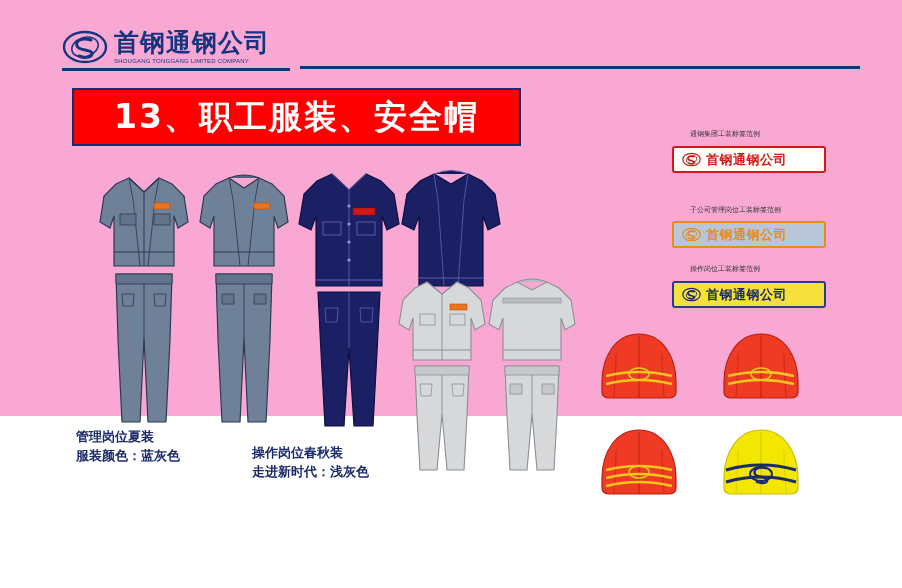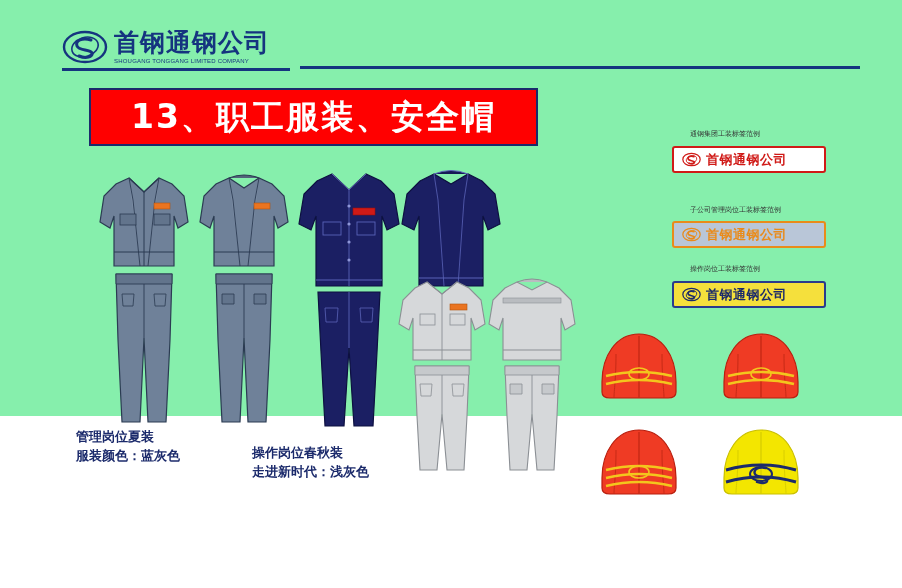--- a/index.html
+++ b/index.html
@@ -12,21 +12,21 @@
     background: #ffffff;
     font-family: "Liberation Sans", "DejaVu Sans", sans-serif;
     overflow: hidden;
     position: relative;
   }
   .slide {
     position: absolute;
     left: 0; top: 0;
     width: 902px;
     height: 416px;
-    background: #86efac;
+    background: #f9a8d4;
   }
 
   
   .logo-block {
     position: absolute;
     left: 62px;
     top: 24px;
     width: 230px;
     height: 46px;
     display: flex;
@@ -86,21 +86,21 @@
     font-weight: bold;
     color: #1b2a6b;
     letter-spacing: 1px;
     white-space: nowrap;
   }
   .header-slogan .gap { display: inline-block; width: 18px; }
 
   
   .title-box {
     position: absolute;
-    left: 89px;
+    left: 72px;
     top: 88px;
     width: 445px;
     height: 54px;
     background: #ff0000;
     border: 2px solid #1b2a6b;
     display: flex;
     align-items: center;
     justify-content: center;
   }
   .title-text {

